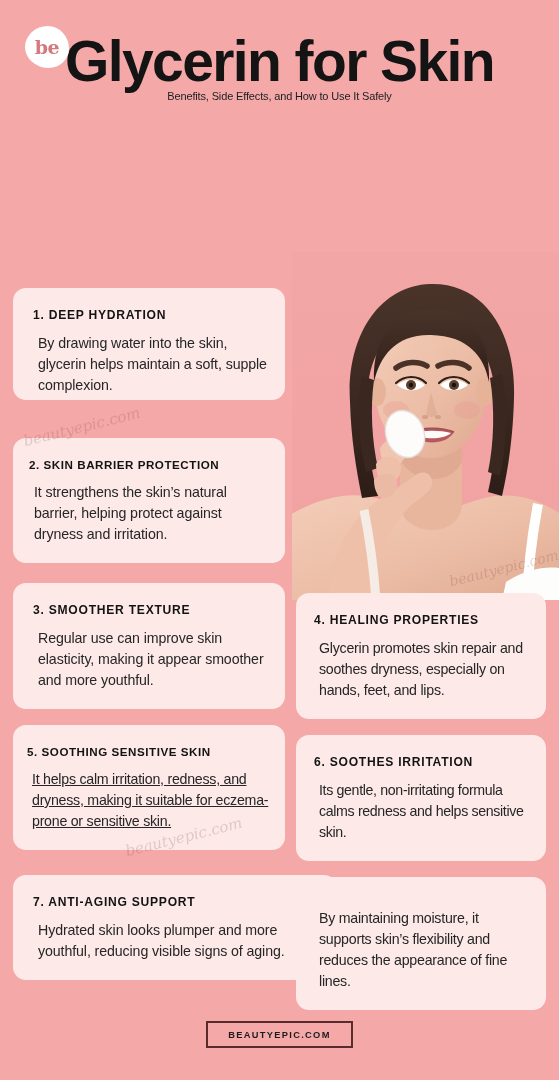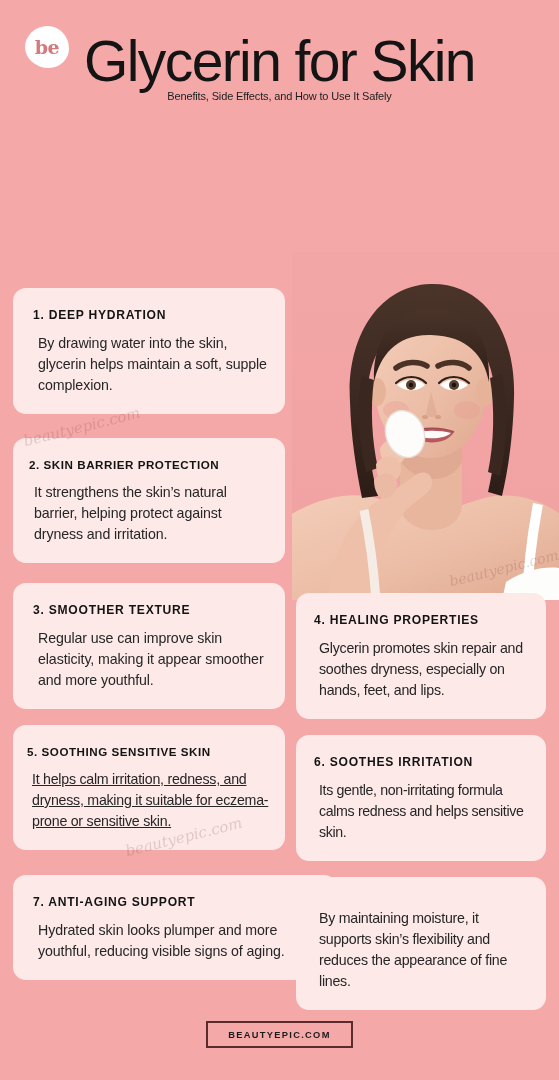--- a/index.html
+++ b/index.html
@@ -49,21 +49,21 @@
 
   
   .header {
     position: relative;
     padding-top: 34px;
     text-align: center;
     z-index: 5;
   }
   .title {
     font-family: "Liberation Sans", sans-serif;
-    font-weight: 400;
+    font-weight: 700;
     font-size: 57px;
     line-height: 0.98;
     color: #141414;
     letter-spacing: -1.6px;
     padding: 0 34px;
   }
   .subtitle {
     font-size: 11px;
     color: #1d1d1d;
     letter-spacing: -0.15px;
@@ -106,21 +106,21 @@
   }
   .card-body {
     margin-top: 11px;
     font-size: 14.2px;
     line-height: 1.47;
     color: #262626;
     letter-spacing: -0.1px;
   }
 
   
-  .c1 { left: 13px;  top: 0px;   width: 272px; padding: 20px 18px 18px 20px; }
+  .c1 { left: 13px;  top: 0px;   width: 272px; padding: 20px 18px 4px 20px; }
   .c2 { left: 13px;  top: 150px; width: 272px; padding: 20px 16px 18px 16px; }
   .c3 { left: 13px;  top: 295px; width: 272px; padding: 20px 18px 18px 20px; }
   .c5 { left: 13px;  top: 437px; width: 272px; padding: 20px 14px 18px 14px; }
   .c7 { left: 13px;  top: 587px; width: 324px; padding: 20px 18px 18px 20px; }
 
   
   .c4 { left: 296px; top: 305px; width: 250px; padding: 20px 2px 18px 18px; }
   .c6 { left: 296px; top: 447px; width: 250px; padding: 20px 12px 18px 18px; }
   .c8 { left: 296px; top: 589px; width: 250px; padding: 20px 12px 18px 18px; }
 

